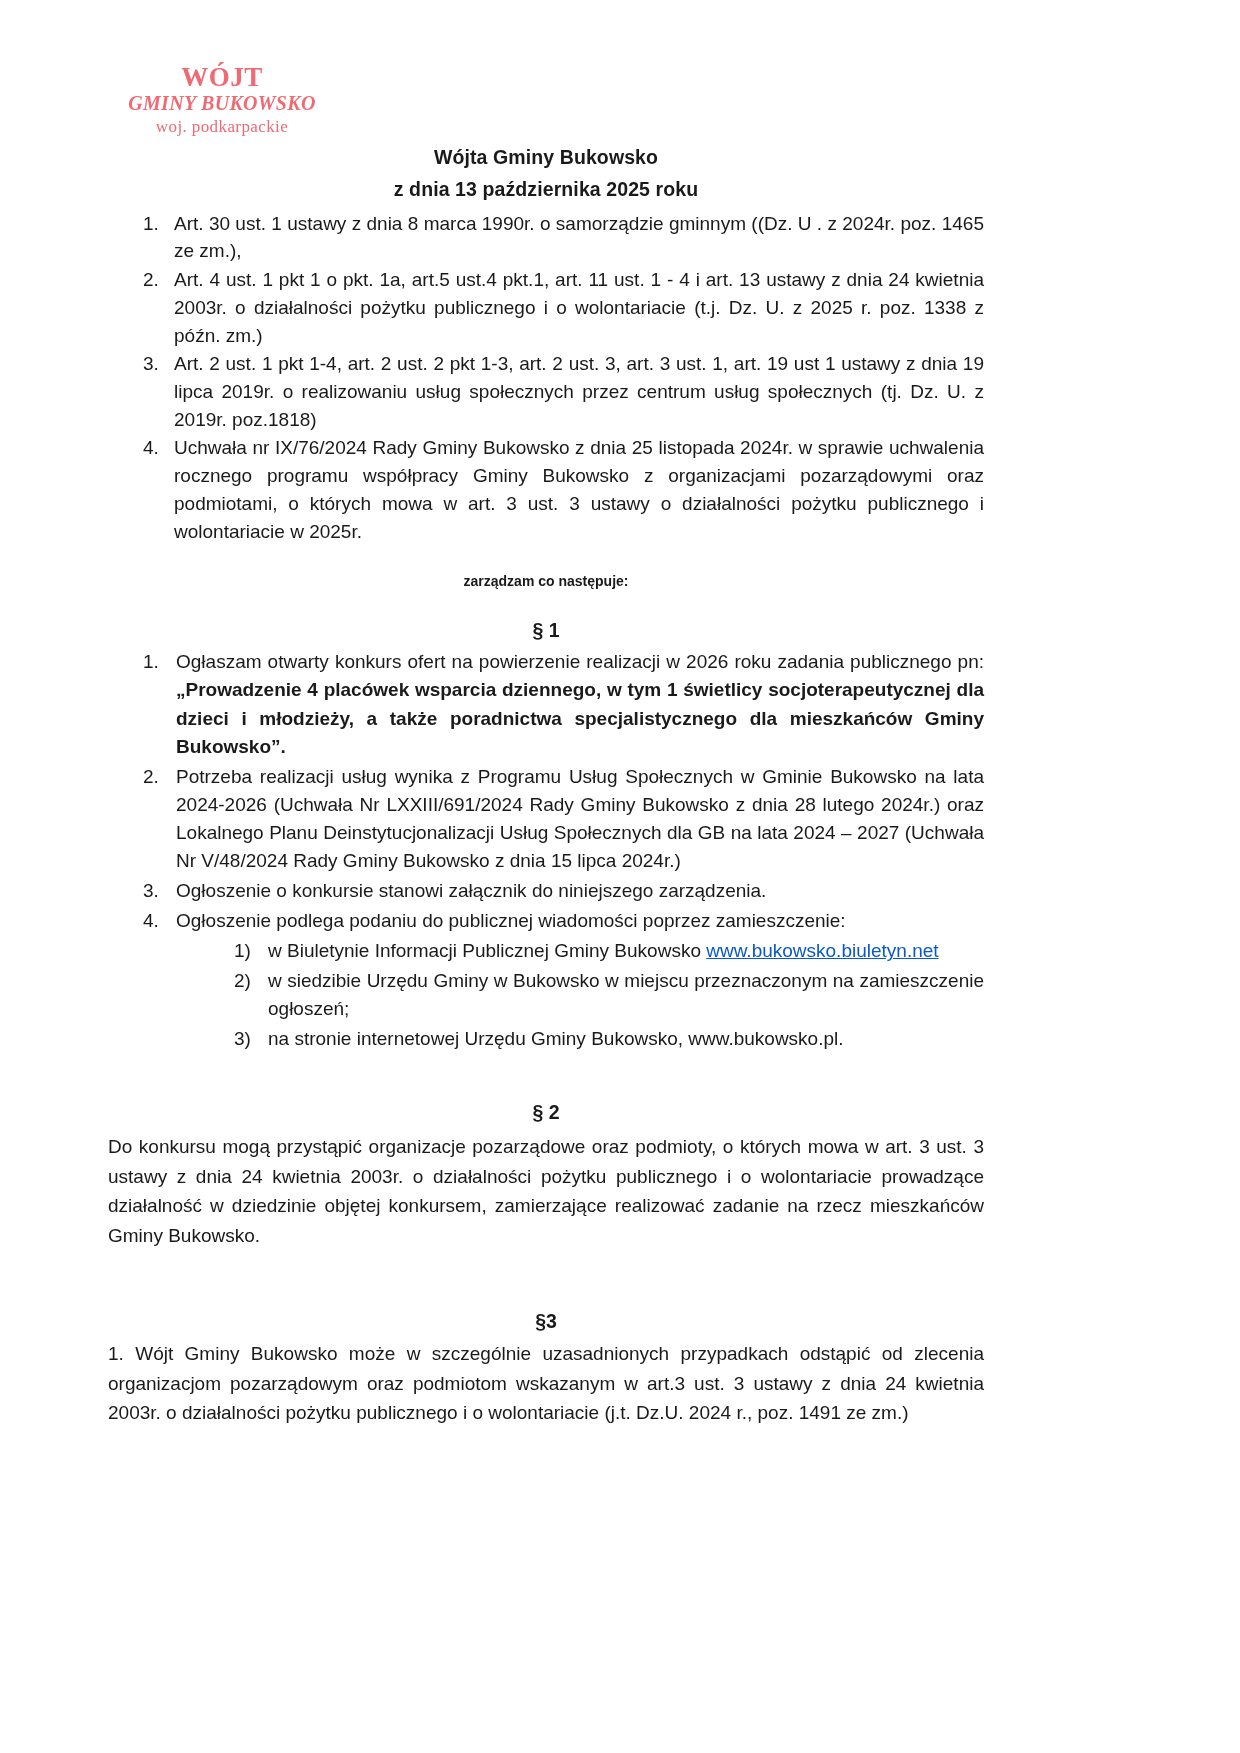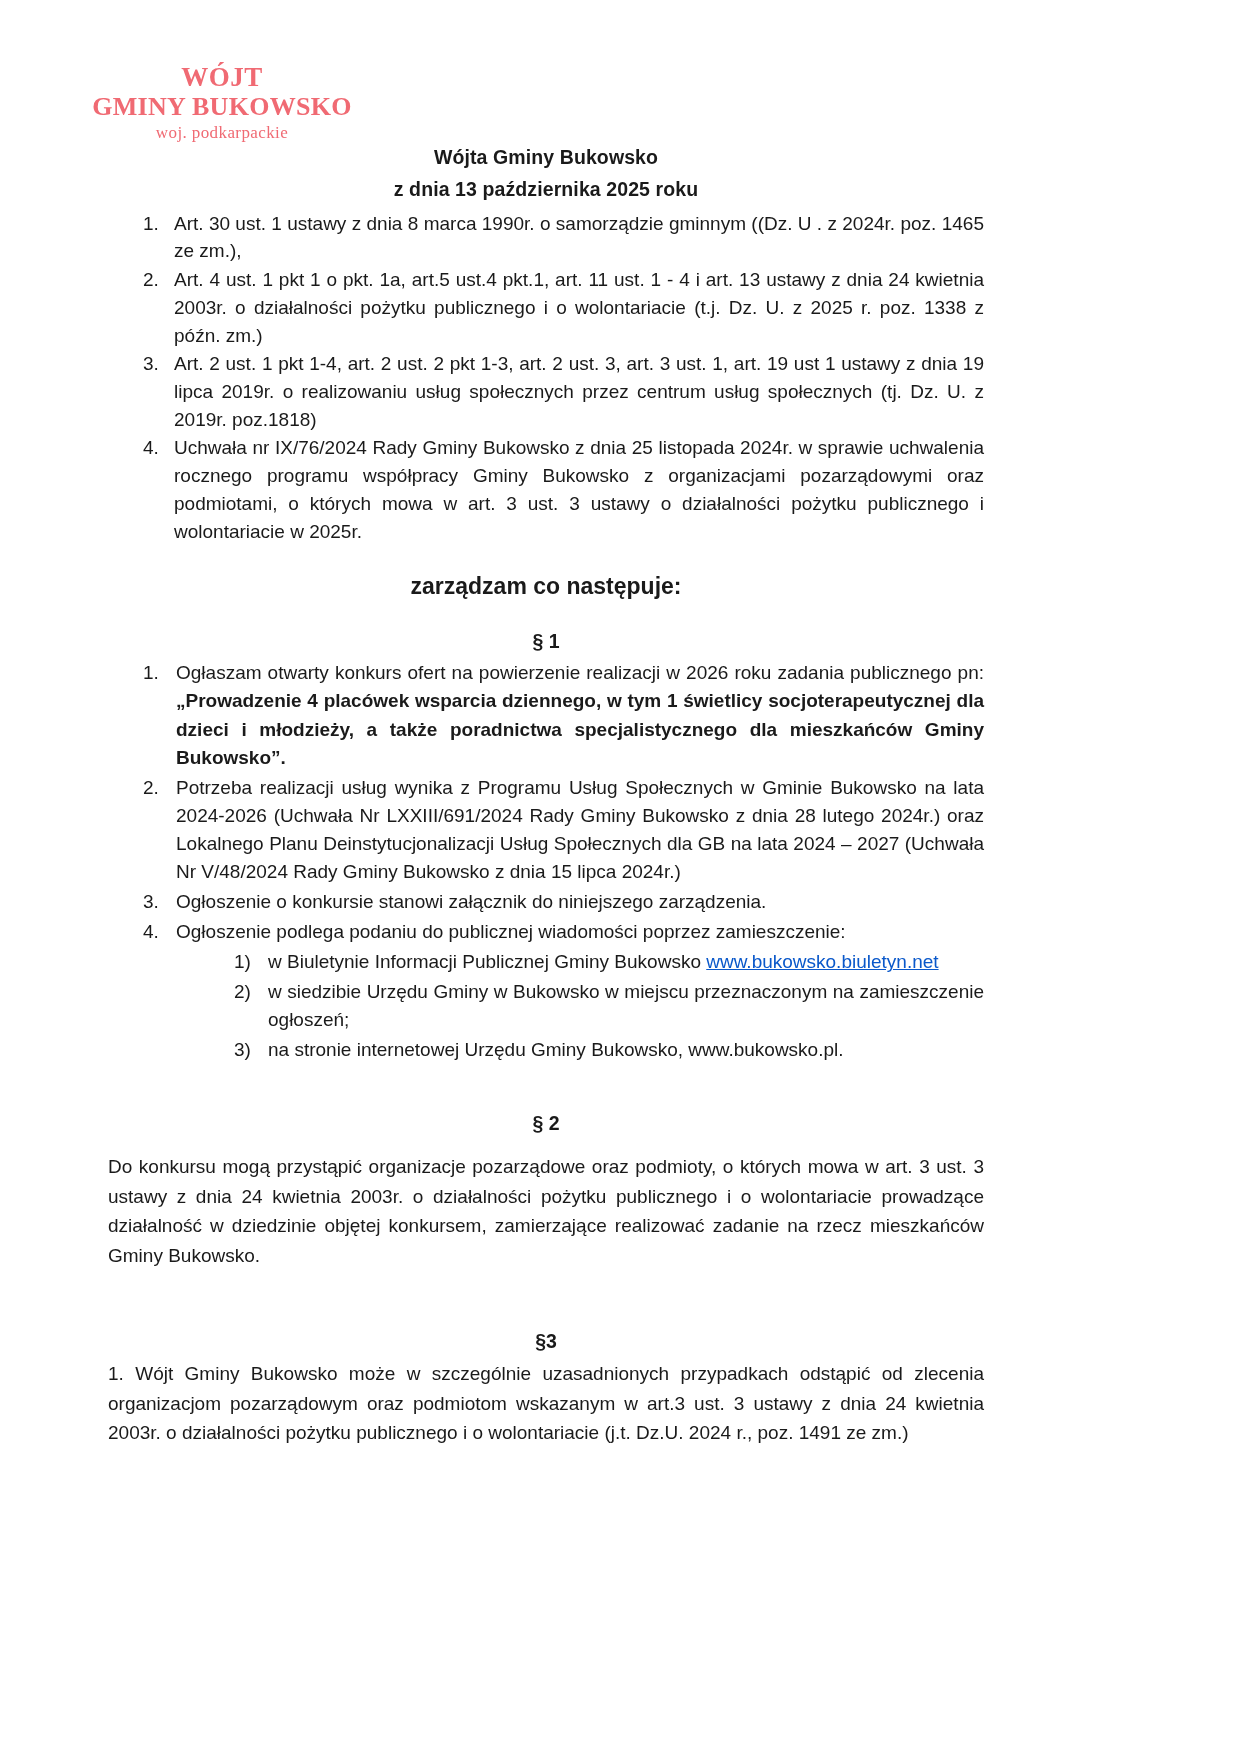--- a/index.html
+++ b/index.html
@@ -31,23 +31,24 @@
     font-family: "Liberation Serif", serif;
     line-height: 1.12;
     width: 300px;
   }
   .letterhead .lh1 {
     font-size: 27px;
     font-weight: bold;
     letter-spacing: 0.5px;
   }
   .letterhead .lh2 {
-    font-size: 26px;
+    font-size: 20px;
     font-weight: bold;
     letter-spacing: 0.3px;
+    font-style: italic;
   }
   .letterhead .lh3 {
     font-size: 17px;
     letter-spacing: 0.4px;
     margin-top: 2px;
   }
   
   .title-block {
     margin-top: 82px;
     text-align: center;
@@ -82,21 +83,21 @@
     text-align: justify;
     margin-bottom: 1px;
     padding-left: 10px;
   }
   .ital {
   }
   
   .center-bold {
     text-align: center;
     font-weight: bold;
-    font-size: 23px;
+    font-size: 14px;
     margin-top: 28px;
   }
   .para-sign {
     text-align: center;
     font-weight: bold;
     font-size: 19.5px;
     margin-top: 30px;
     margin-bottom: 6px;
   }
   
@@ -133,21 +134,21 @@
     top: 0;
   }
   a.link {
     color: #0a58ca;
   }
   
   .para {
     font-size: 19px;
     line-height: 1.55;
     text-align: justify;
-    margin-top: 17px;
+    margin-top: 8px;
   }
   .para.indent-none {
     margin-top: 4px;
   }
   .spacer-sm { height: 16px; }
   .spacer-md { height: 30px; }
 </style>
 </head>
 <body>
 

